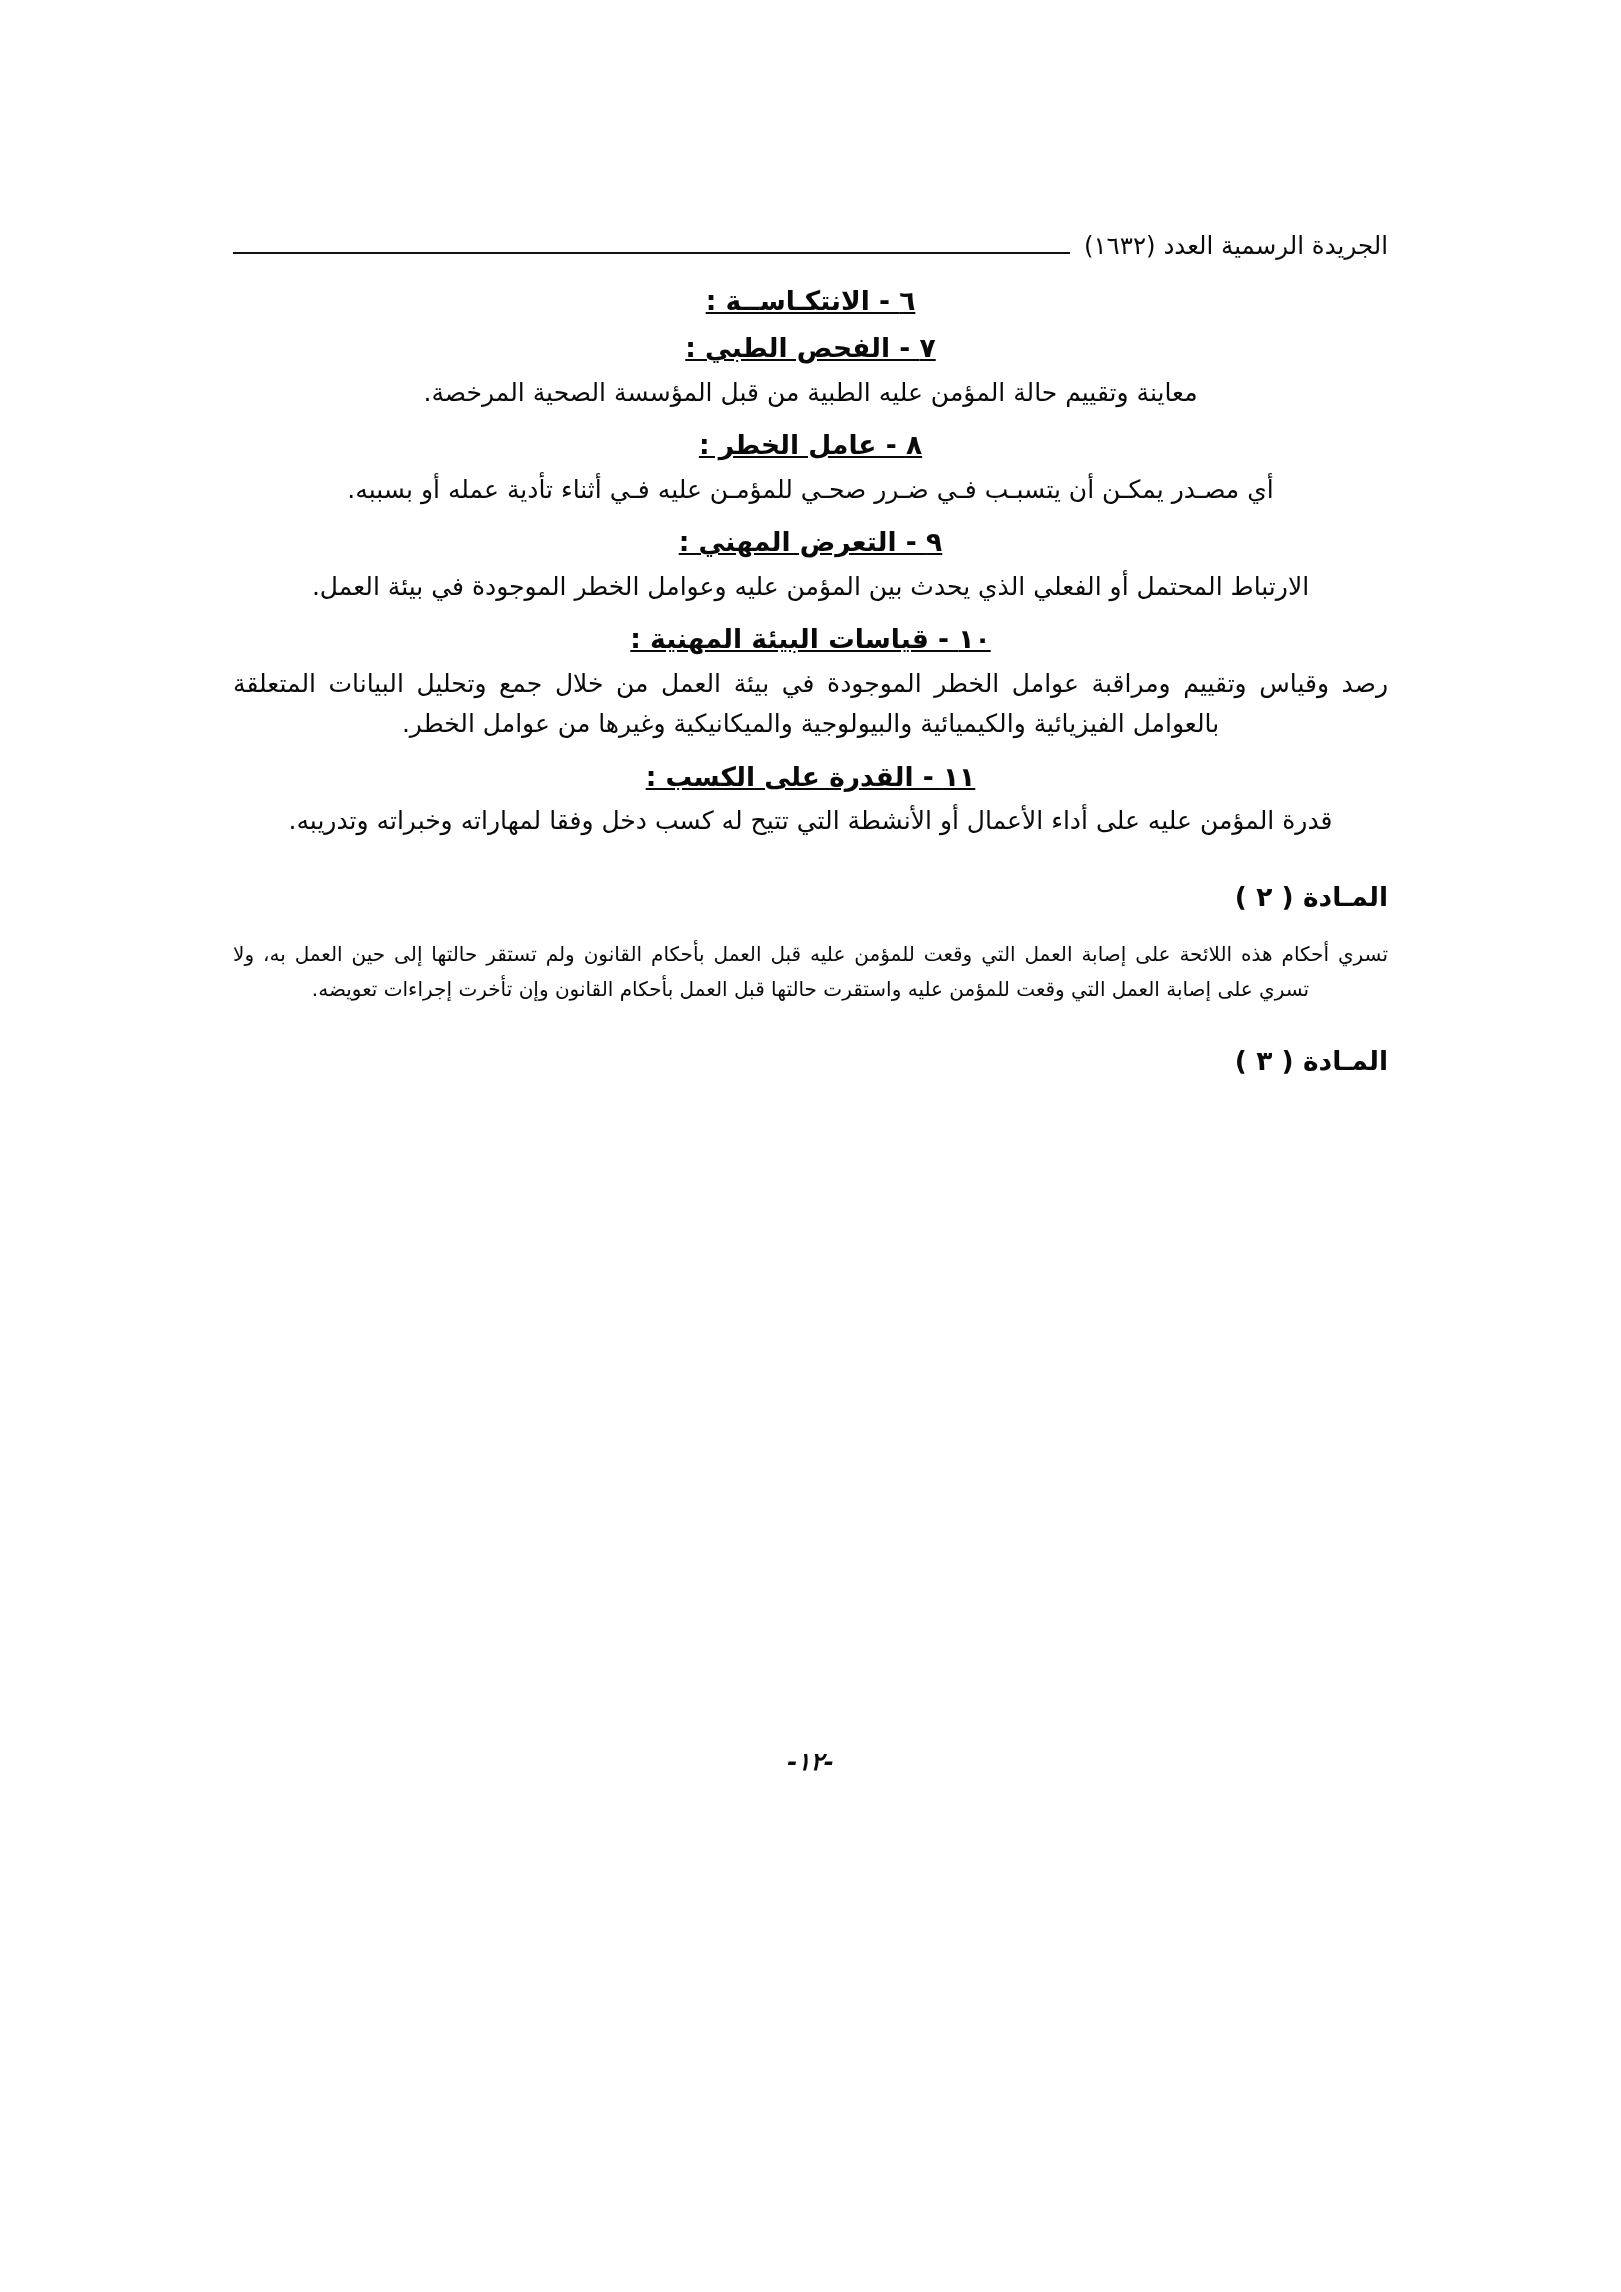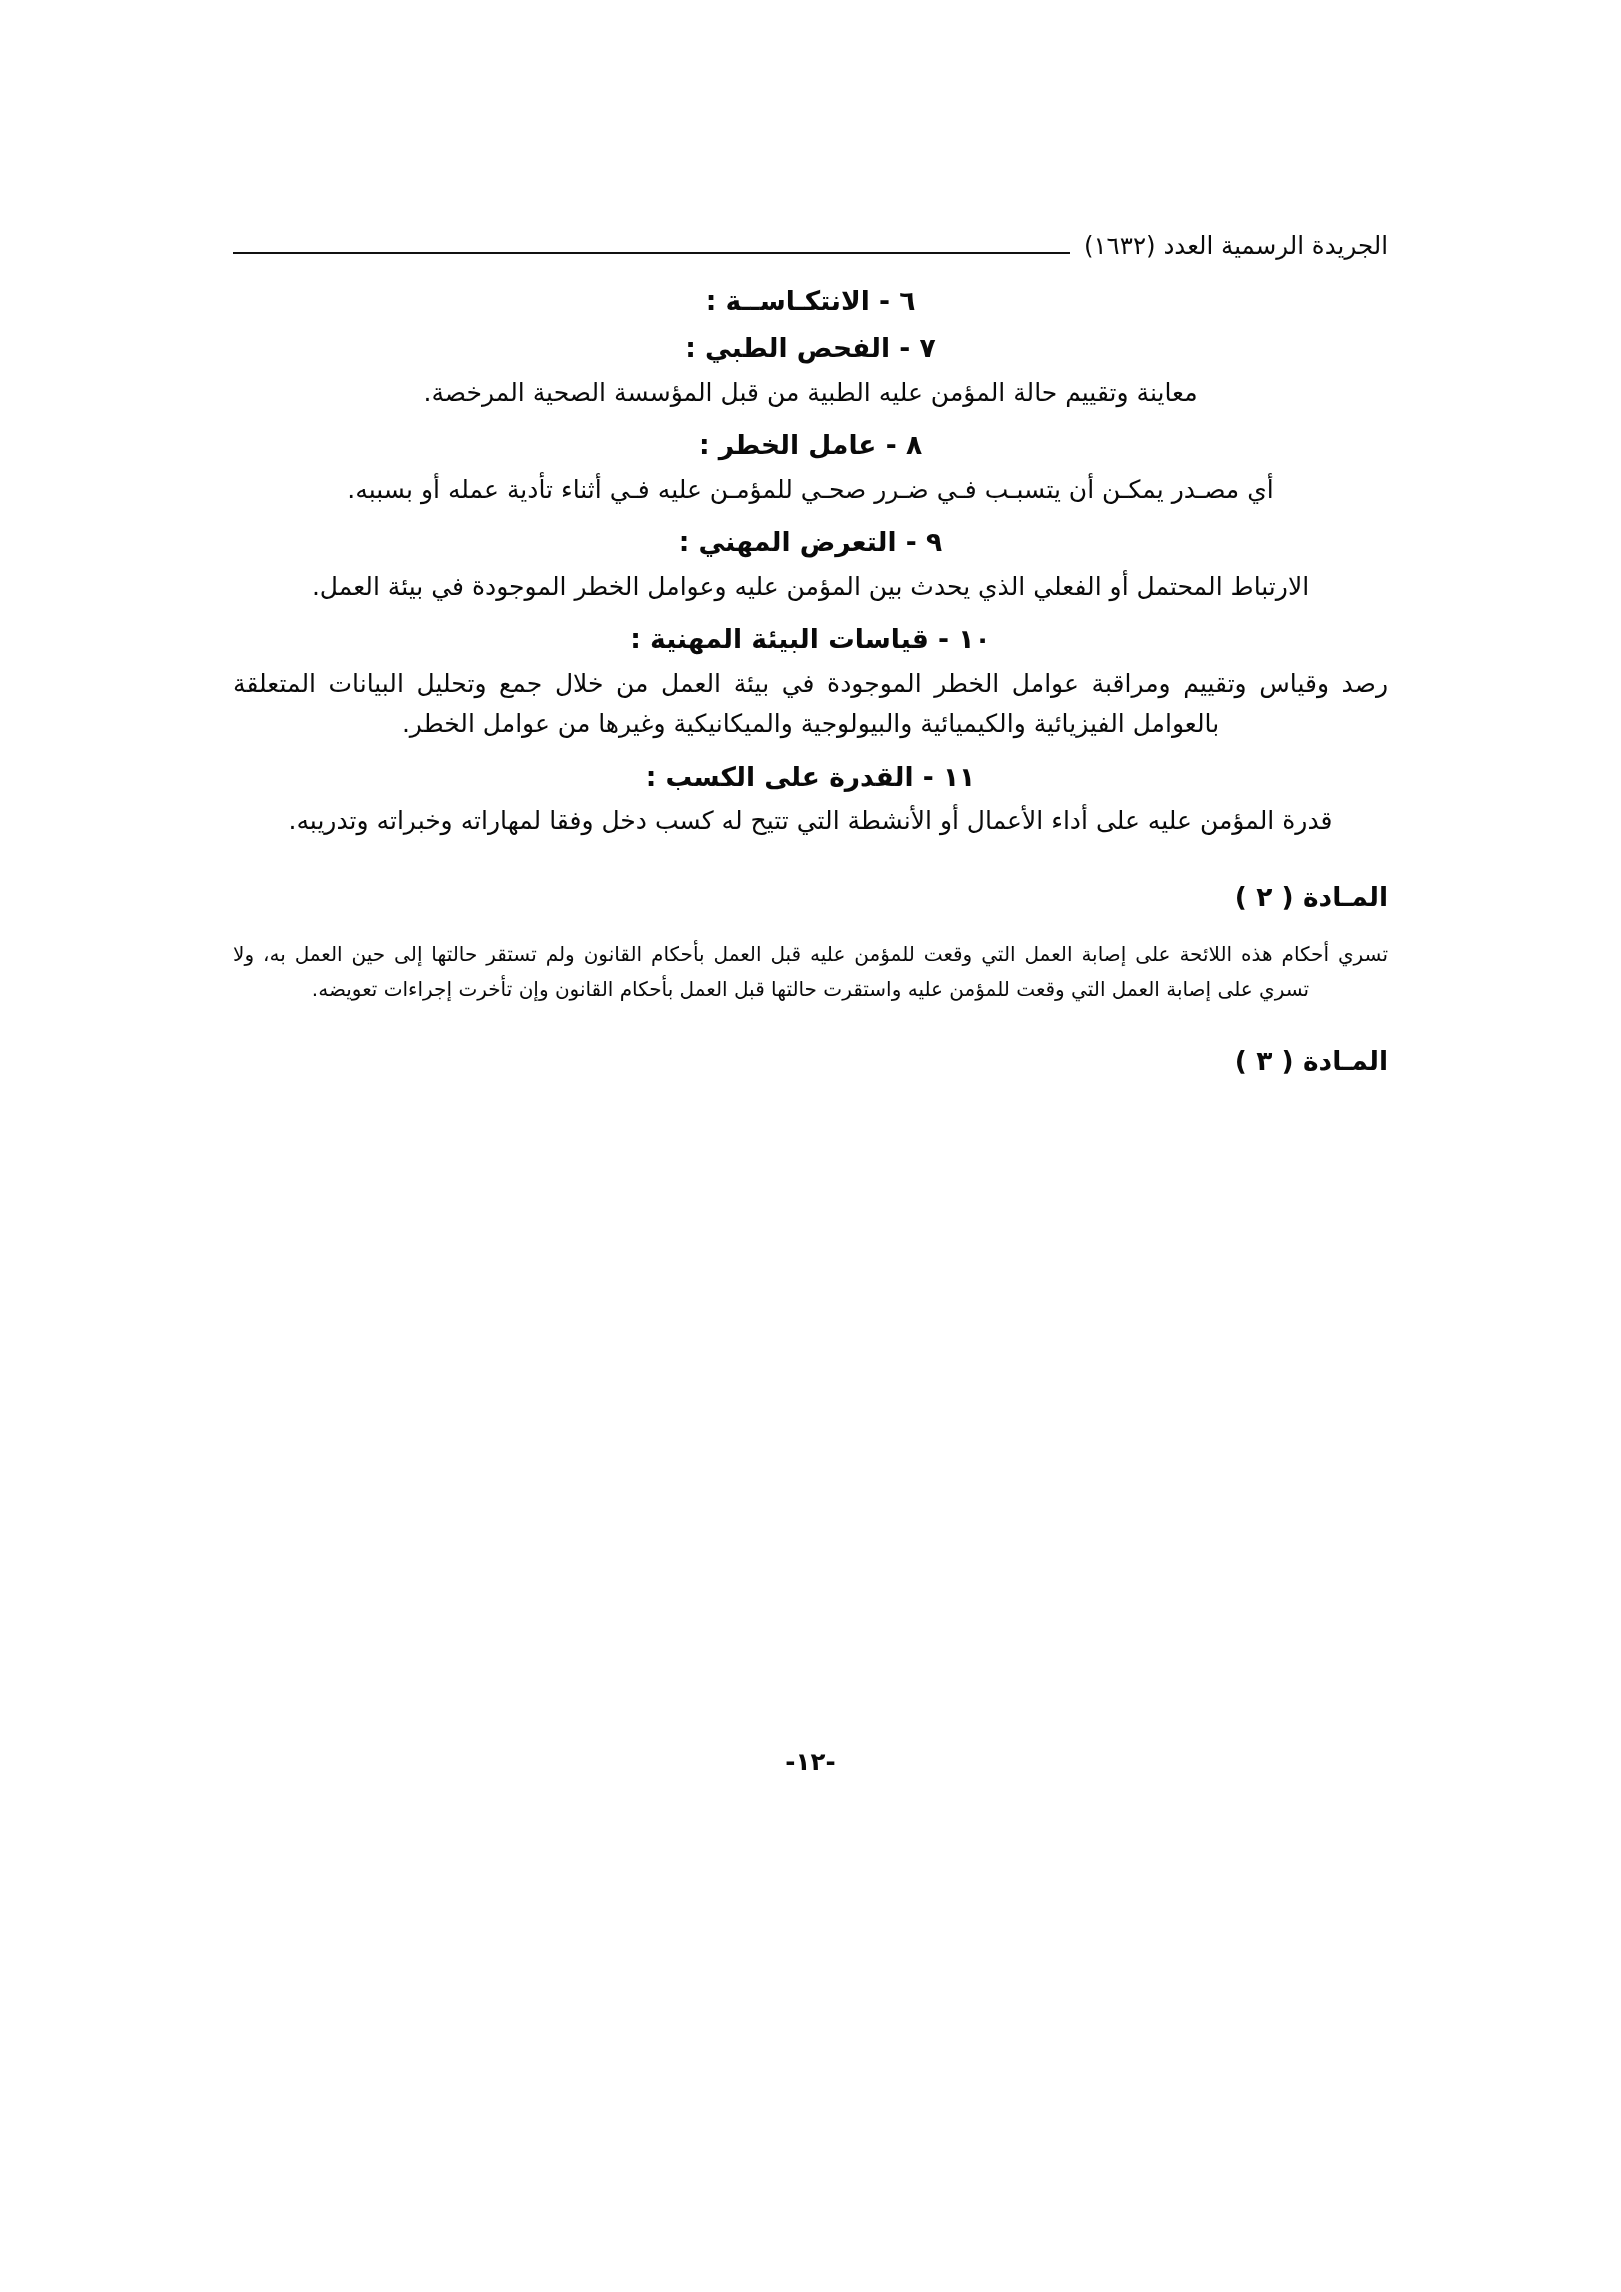--- a/index.html
+++ b/index.html
@@ -46,20 +46,21 @@
   }
   .content {
     margin-top: 21.6px;
   }
   .term-head {
     font-size: 26.5px;
     font-weight: bold;
     text-align: center;
     margin: 15.7px 0 9.8px 0;
     letter-spacing: 0.5px;
+    text-decoration: underline;
   }
   .term-head.first {
     margin-top: 2px;
   }
   .para {
     font-size: 25px;
     line-height: 1.62;
     text-align: justify;
     text-align-last: center;
     margin: 0 0 5.9px 0;
@@ -85,20 +86,21 @@
   }
   .page-number {
     position: absolute;
     bottom: 165px;
     left: 0;
     width: 100%;
     text-align: center;
     font-size: 24.5px;
     font-weight: bold;
     letter-spacing: 1px;
+    font-style: italic;
   }
 </style>
 </head>
 <body>
 
 <div class="page">
 
   <div class="header">
     <div class="header-title">الجريدة الرسمية العدد (١٦٣٢)</div>
     <div class="header-rule"></div>

